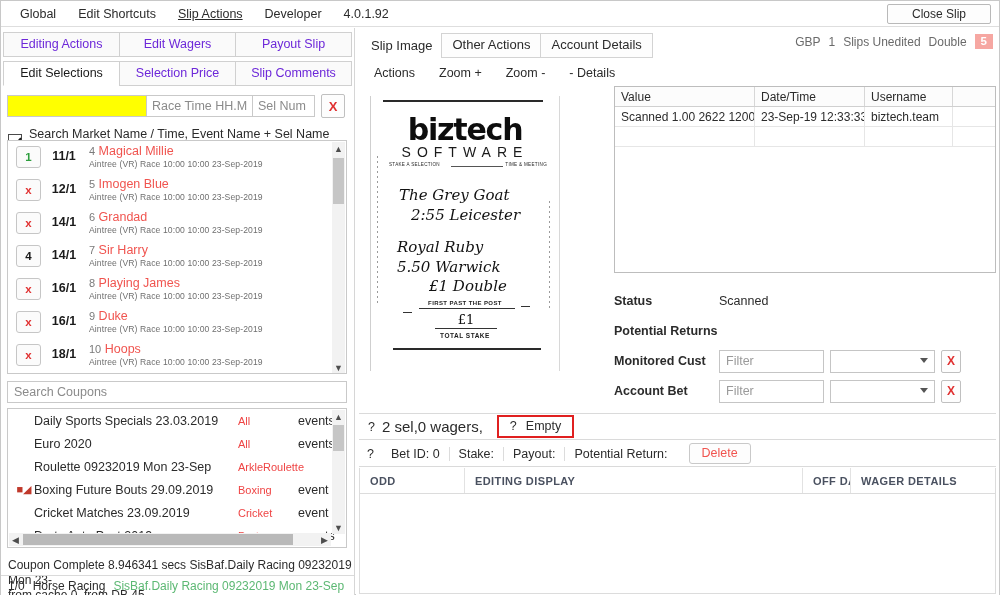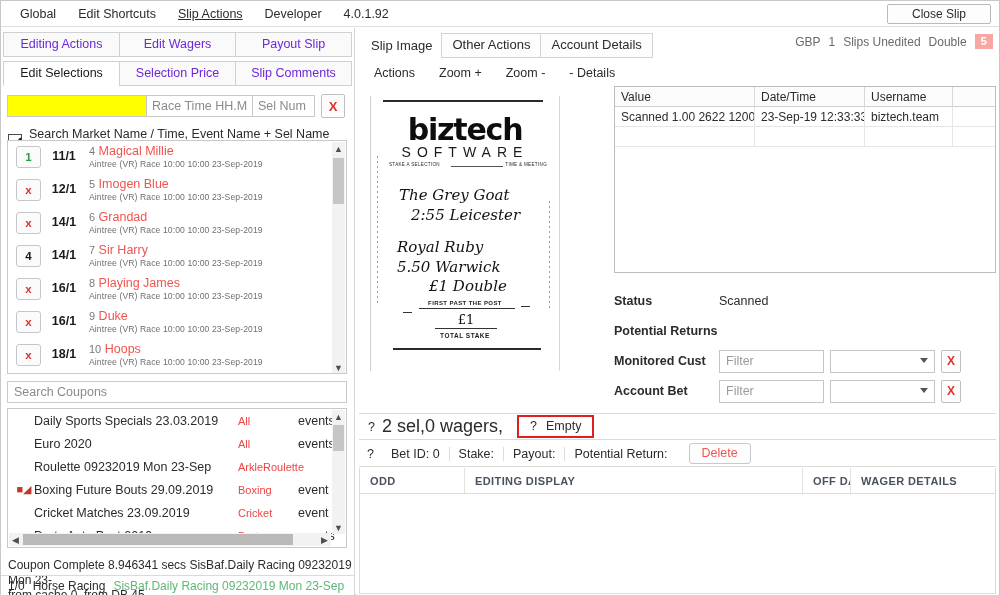--- a/index.html
+++ b/index.html
@@ -243,21 +243,21 @@
     color:#e03131;font-weight:bold;font-size:12px;display:flex;align-items:center;justify-content:center;cursor:pointer;
   }
 
   
   .wbar {
     position:absolute; left:3px; top:385px; width:637px; height:27px;
     border-top:1px solid #dadada; border-bottom:1px solid #dadada;
     display:flex; align-items:center; background:#fff;
   }
   .wq { font-size:12.5px; color:#2b2b2b; margin:0 7px 0 9px; }
-  .wtext { font-size:18px; color:#2b2b2b; }
+  .wtext { font-size:15px; color:#2b2b2b; }
   .emptybox {
     margin-left:14px; border:2px solid #e02020; padding:2px 11px 3px;
     display:flex; align-items:center; gap:9px; background:#fff; cursor:pointer;
   }
   .emptybox .q { font-size:12.5px; color:#2b2b2b; }
   .emptybox .lbl { font-size:12.5px; color:#2b2b2b; }
 
   .betbar {
     position:absolute; left:3px; top:413px; width:637px; height:26px;
     border-bottom:1px solid #dadada; display:flex; align-items:center; gap:0; background:#fff;

